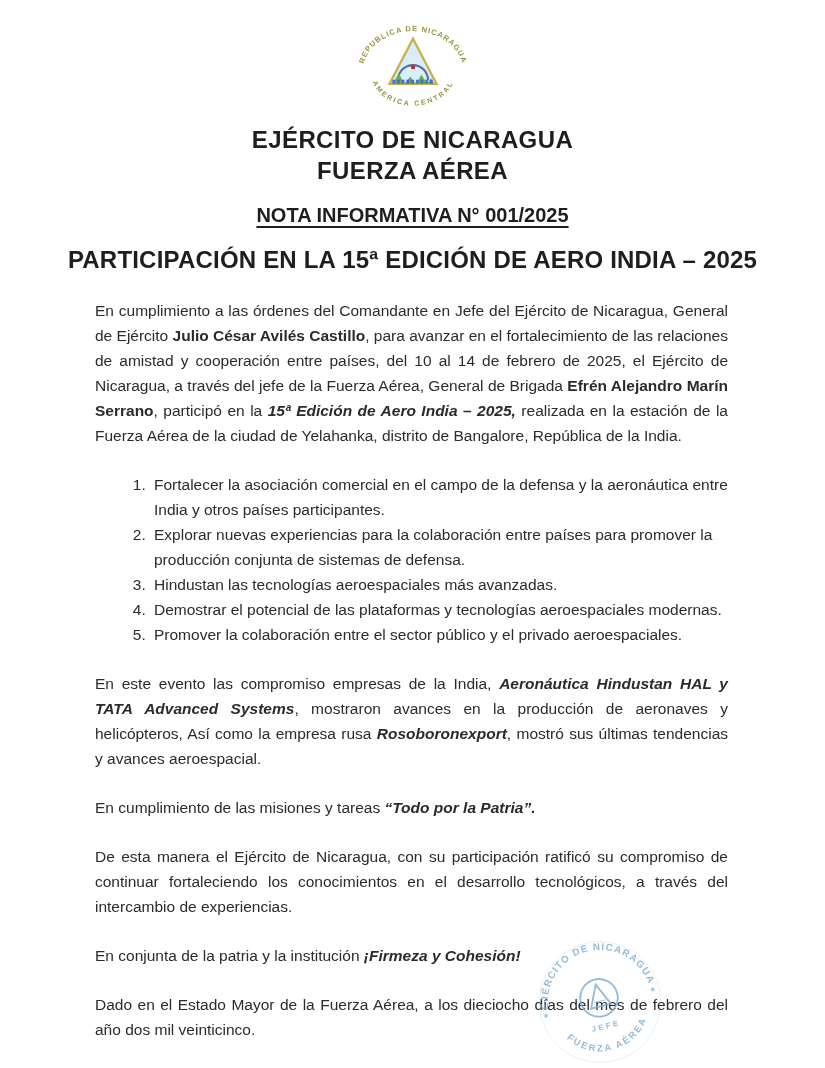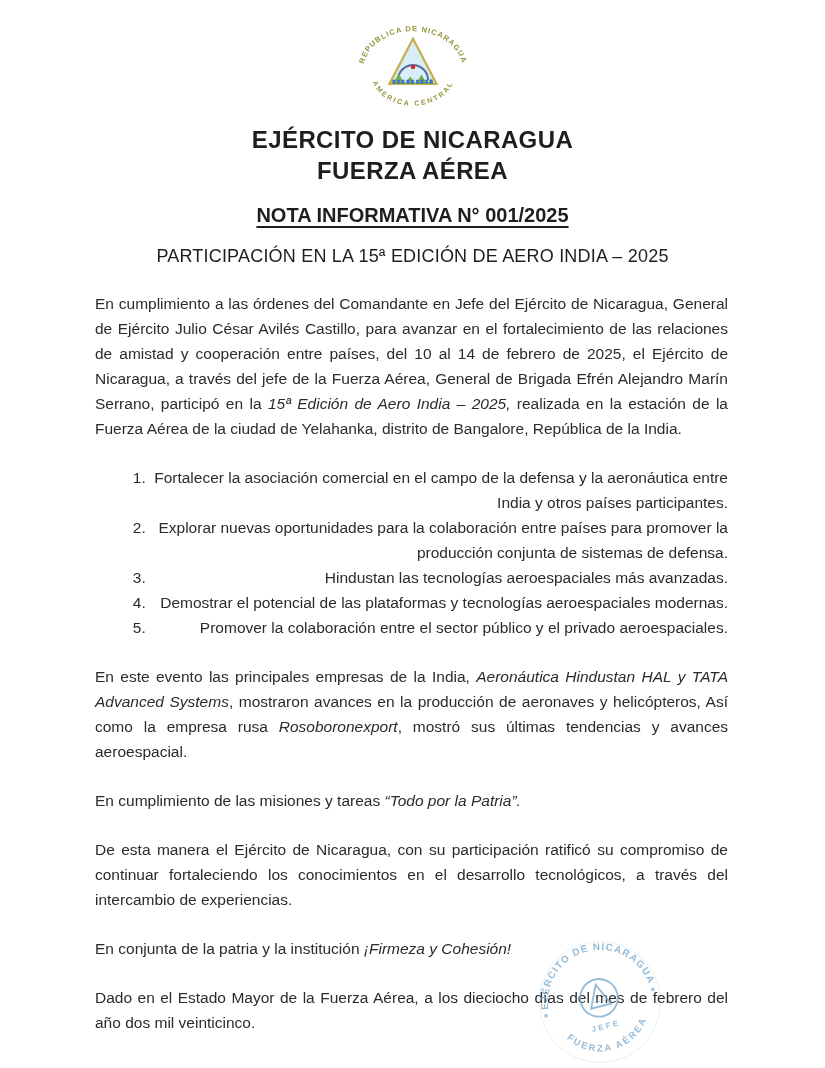--- a/index.html
+++ b/index.html
@@ -20,28 +20,28 @@
   .page{position:relative;width:825px;height:1068px;background:#fff;}
   .crest-wrap{text-align:center;padding-top:18px;}
   svg.crest{width:156px;height:98px;}
   .org{text-align:center;font-weight:bold;font-size:24px;line-height:31px;letter-spacing:.4px;color:#1e1e1e;}
   .org-first{margin-top:4px;}
   .doc-title-wrap{text-align:center;margin-top:18px;}
   .doc-title{
     font-weight:bold;font-size:20px;color:#1e1e1e;
     text-decoration:underline;text-decoration-thickness:2px;text-underline-offset:4px;margin-top:32px;
   }
-  .subject{text-align:center;font-weight:normal;font-size:18px;margin-top:19px;color:#1e1e1e;letter-spacing:.2px;}
+  .subject{text-align:center;font-weight:bold;font-size:24px;margin-top:19px;color:#1e1e1e;letter-spacing:.2px;}
   .doc-body{
     width:633px;margin-left:95px;font-size:15.5px;line-height:25px;text-align:justify;
   }
   .doc-body p{margin:24px 0 0 0;}
-  .doc-body ol{margin:24px 0 16px 0;padding-left:55px;text-align:right;}
+  .doc-body ol{margin:24px 0 16px 0;padding-left:55px;text-align:left;}
   .doc-body li{line-height:25px;padding-left:4px;}
-  .b{font-weight:normal;}
+  .b{font-weight:bold;}
   .i{font-style:italic;}
   .stamp{position:absolute;left:536px;top:938px;width:128px;height:128px;}
   svg.stamp-svg{width:128px;height:128px;opacity:.82;}
   .stamp-stroke{stroke:var(--stamp-blue);fill:none;}
   .stamp-fill{fill:var(--stamp-blue);}
   .crest-arc-text{fill:var(--crest-olive);font-weight:bold;}
 </style>
 </head>
 <body>
 
@@ -73,26 +73,26 @@
   <div class="doc-title-wrap">
     <span class="doc-title">NOTA INFORMATIVA N° 001/2025</span>
   </div>
 
   <div class="subject">PARTICIPACIÓN EN LA 15ª EDICIÓN DE AERO INDIA – 2025</div>
 
   <div class="doc-body">
       <p><span>En cumplimiento a las órdenes del Comandante en Jefe del Ejército de Nicaragua, General de Ejército </span><span class="b">Julio César Avilés Castillo</span><span>, para avanzar en el fortalecimiento de las relaciones de amistad y cooperación entre países, del 10 al 14 de febrero de 2025, el Ejército de Nicaragua, a través del jefe de la Fuerza Aérea, General de Brigada </span><span class="b">Efrén Alejandro Marín Serrano</span><span>, participó en la </span><span class="b i">15ª Edición de Aero India – 2025,</span><span> realizada en la estación de la Fuerza Aérea de la ciudad de Yelahanka, distrito de Bangalore, República de la India.</span></p>
       <ol>
         <li>Fortalecer la asociación comercial en el campo de la defensa y la aeronáutica entre India y otros países participantes.</li>
-        <li>Explorar nuevas oportunidades para la colaboración entre países para promover la producción conjunta de sistemas de defensa.</li>
+        <li>Explorar nuevas experiencias para la colaboración entre países para promover la producción conjunta de sistemas de defensa.</li>
         <li>Hindustan las tecnologías aeroespaciales más avanzadas.</li>
         <li>Demostrar el potencial de las plataformas y tecnologías aeroespaciales modernas.</li>
         <li>Promover la colaboración entre el sector público y el privado aeroespaciales.</li>
       </ol>
-      <p><span>En este evento las principales empresas de la India, </span><span class="b i">Aeronáutica Hindustan HAL y TATA Advanced Systems</span><span>, mostraron avances en la producción de aeronaves y helicópteros, Así como la empresa rusa </span><span class="b i">Rosoboronexport</span><span>, mostró sus últimas tendencias y avances aeroespacial.</span></p>
+      <p><span>En este evento las compromiso empresas de la India, </span><span class="b i">Aeronáutica Hindustan HAL y TATA Advanced Systems</span><span>, mostraron avances en la producción de aeronaves y helicópteros, Así como la empresa rusa </span><span class="b i">Rosoboronexport</span><span>, mostró sus últimas tendencias y avances aeroespacial.</span></p>
       <p><span>En cumplimiento de las misiones y tareas </span><span class="b i">“Todo por la Patria”.</span></p>
       <p><span>De esta manera el Ejército de Nicaragua, con su participación ratificó su compromiso de continuar fortaleciendo los conocimientos en el desarrollo tecnológicos, a través del intercambio de experiencias.</span></p>
       <p><span>En conjunta de la patria y la institución </span><span class="b i">¡Firmeza y Cohesión!</span></p>
       <p><span>Dado en el Estado Mayor de la Fuerza Aérea, a los dieciocho días del mes de febrero del año dos mil veinticinco.</span></p>
     </div>
 
   <div class="stamp">
     <svg class="stamp-svg" viewBox="0 0 150 150">
       <defs>
         <path id="stampTop" d="M 14 75 A 61 61 0 0 1 136 75" fill="none"></path>

